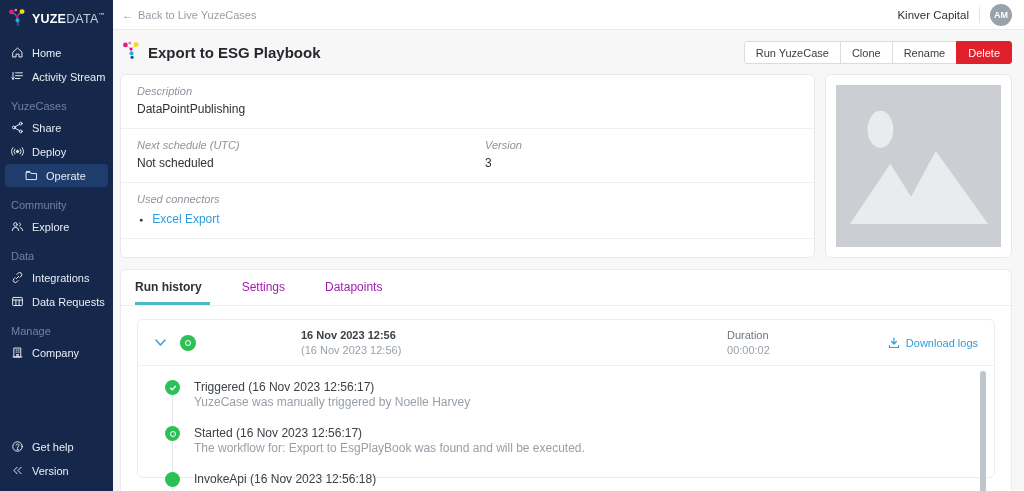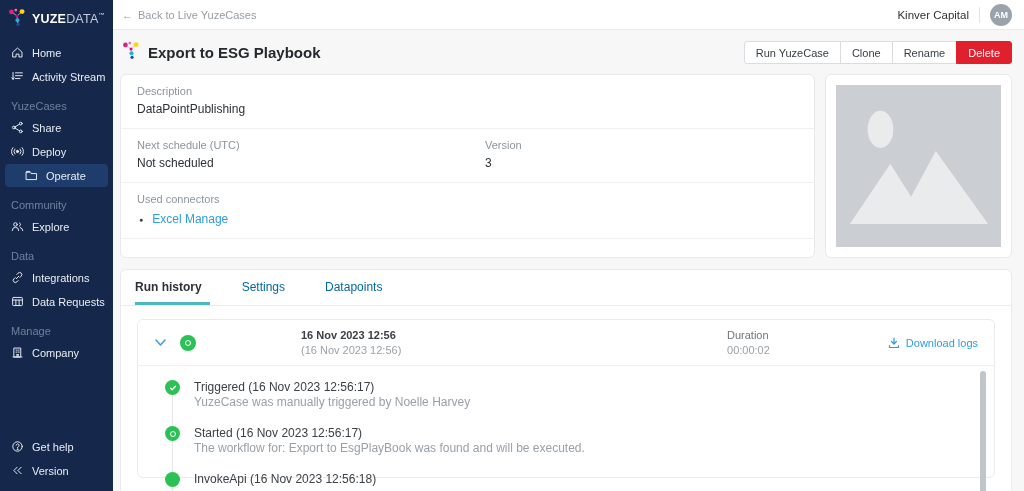--- a/index.html
+++ b/index.html
@@ -42,34 +42,34 @@
   .btn { background:#fff; border:1px solid #d9dde1; color:#383e44; font-size:11px; height:23px;
     padding:0 11px; margin-left:-1px; cursor:pointer; font-family:inherit; white-space:nowrap; }
   .btn:first-child { border-radius:3px 0 0 3px; margin-left:0; }
   .btn.danger { background:#e0202c; border-color:#e0202c; color:#fff; border-radius:0 3px 3px 0; }
   
   .cards-row { display:flex; gap:10px; padding:0 12px 0 7px; align-items:stretch; }
   .card { background:#fff; border:1px solid #e7e9ec; border-radius:6px; }
   .details-card { flex:1; }
   .detail-section { padding:10px 16px 12px; border-bottom:1px solid #eef0f2; }
   .detail-spacer { height:18px; }
-  .label { font-size:11px; color:#8d949c; margin-bottom:5px; }
+  .label { font-size:11px; color:#8d949c; margin-bottom:5px;font-style:italic; }
   .value { font-size:12px; color:#2c3136; }
   .schedule-row { display:flex; }
   .schedule-col { width:348px; }
   .connector-item { display:flex; gap:9px; align-items:center; font-size:12px; margin-top:7px; padding-left:2px; }
   .bullet { color:#3a4046; font-size:11px; line-height:1; }
   .link { color:#2f9ddb; cursor:pointer; }
   .thumb-card { width:187px; min-width:187px; padding:10px; }
   .thumb { width:100%; height:100%; display:block; }
   
   .tab-panel { margin:11px 12px 0 7px; background:#fff; border:1px solid #e8eaed; border-bottom:none;
     border-radius:6px 6px 0 0; flex:1; min-height:0; overflow:hidden; display:flex; flex-direction:column; }
   .tab-bar { display:flex; padding:0 14px; border-bottom:1px solid #eaecee; }
-  .tab { font-size:12px; color:#0369a1; padding:10px 8px 8px 0; margin-right:32px;
+  .tab { font-size:12px; color:#a21caf; padding:10px 8px 8px 0; margin-right:32px;
     border-bottom:3px solid transparent; cursor:pointer; }
   .tab.active { color:#2c3136; font-weight:700; border-bottom-color:#4db7c2; }
   
   .run-card { margin:13px 16px; border:1px solid #e9ebed; border-radius:6px; flex:1; min-height:0;
     display:flex; flex-direction:column; }
   .run-header { display:flex; align-items:center; padding:9px 16px; }
   .chevron { cursor:pointer; display:flex; }
   .status-icon { margin-left:13px; }
   .icon-circle { width:15px; height:15px; border-radius:50%; background:#2bc155; color:#fff;
     display:inline-flex; align-items:center; justify-content:center; flex:none; }
@@ -313,21 +313,21 @@
           <div>
             <div class="label">Version</div>
             <div class="value">3</div>
           </div>
         </div>
         <div class="detail-section">
           <div class="label">Used connectors</div>
           <div id="connectors-list">
               <div class="connector-item">
                 <span class="bullet" style="font-size: 7px;">●</span>
-                <span class="link">Excel Manage</span>
+                <span class="link">Excel Export</span>
               </div>
             </div>
         </div>
         <div class="detail-spacer"></div>
       </div>
 
       <div class="card thumb-card">
         <svg class="thumb" viewBox="0 0 167 113" preserveAspectRatio="none">
           <rect x="0" y="0" width="167" height="113" fill="#cbcfd3"></rect>
           <circle cx="45" cy="31" r="13" fill="#e9ebec"></circle>

